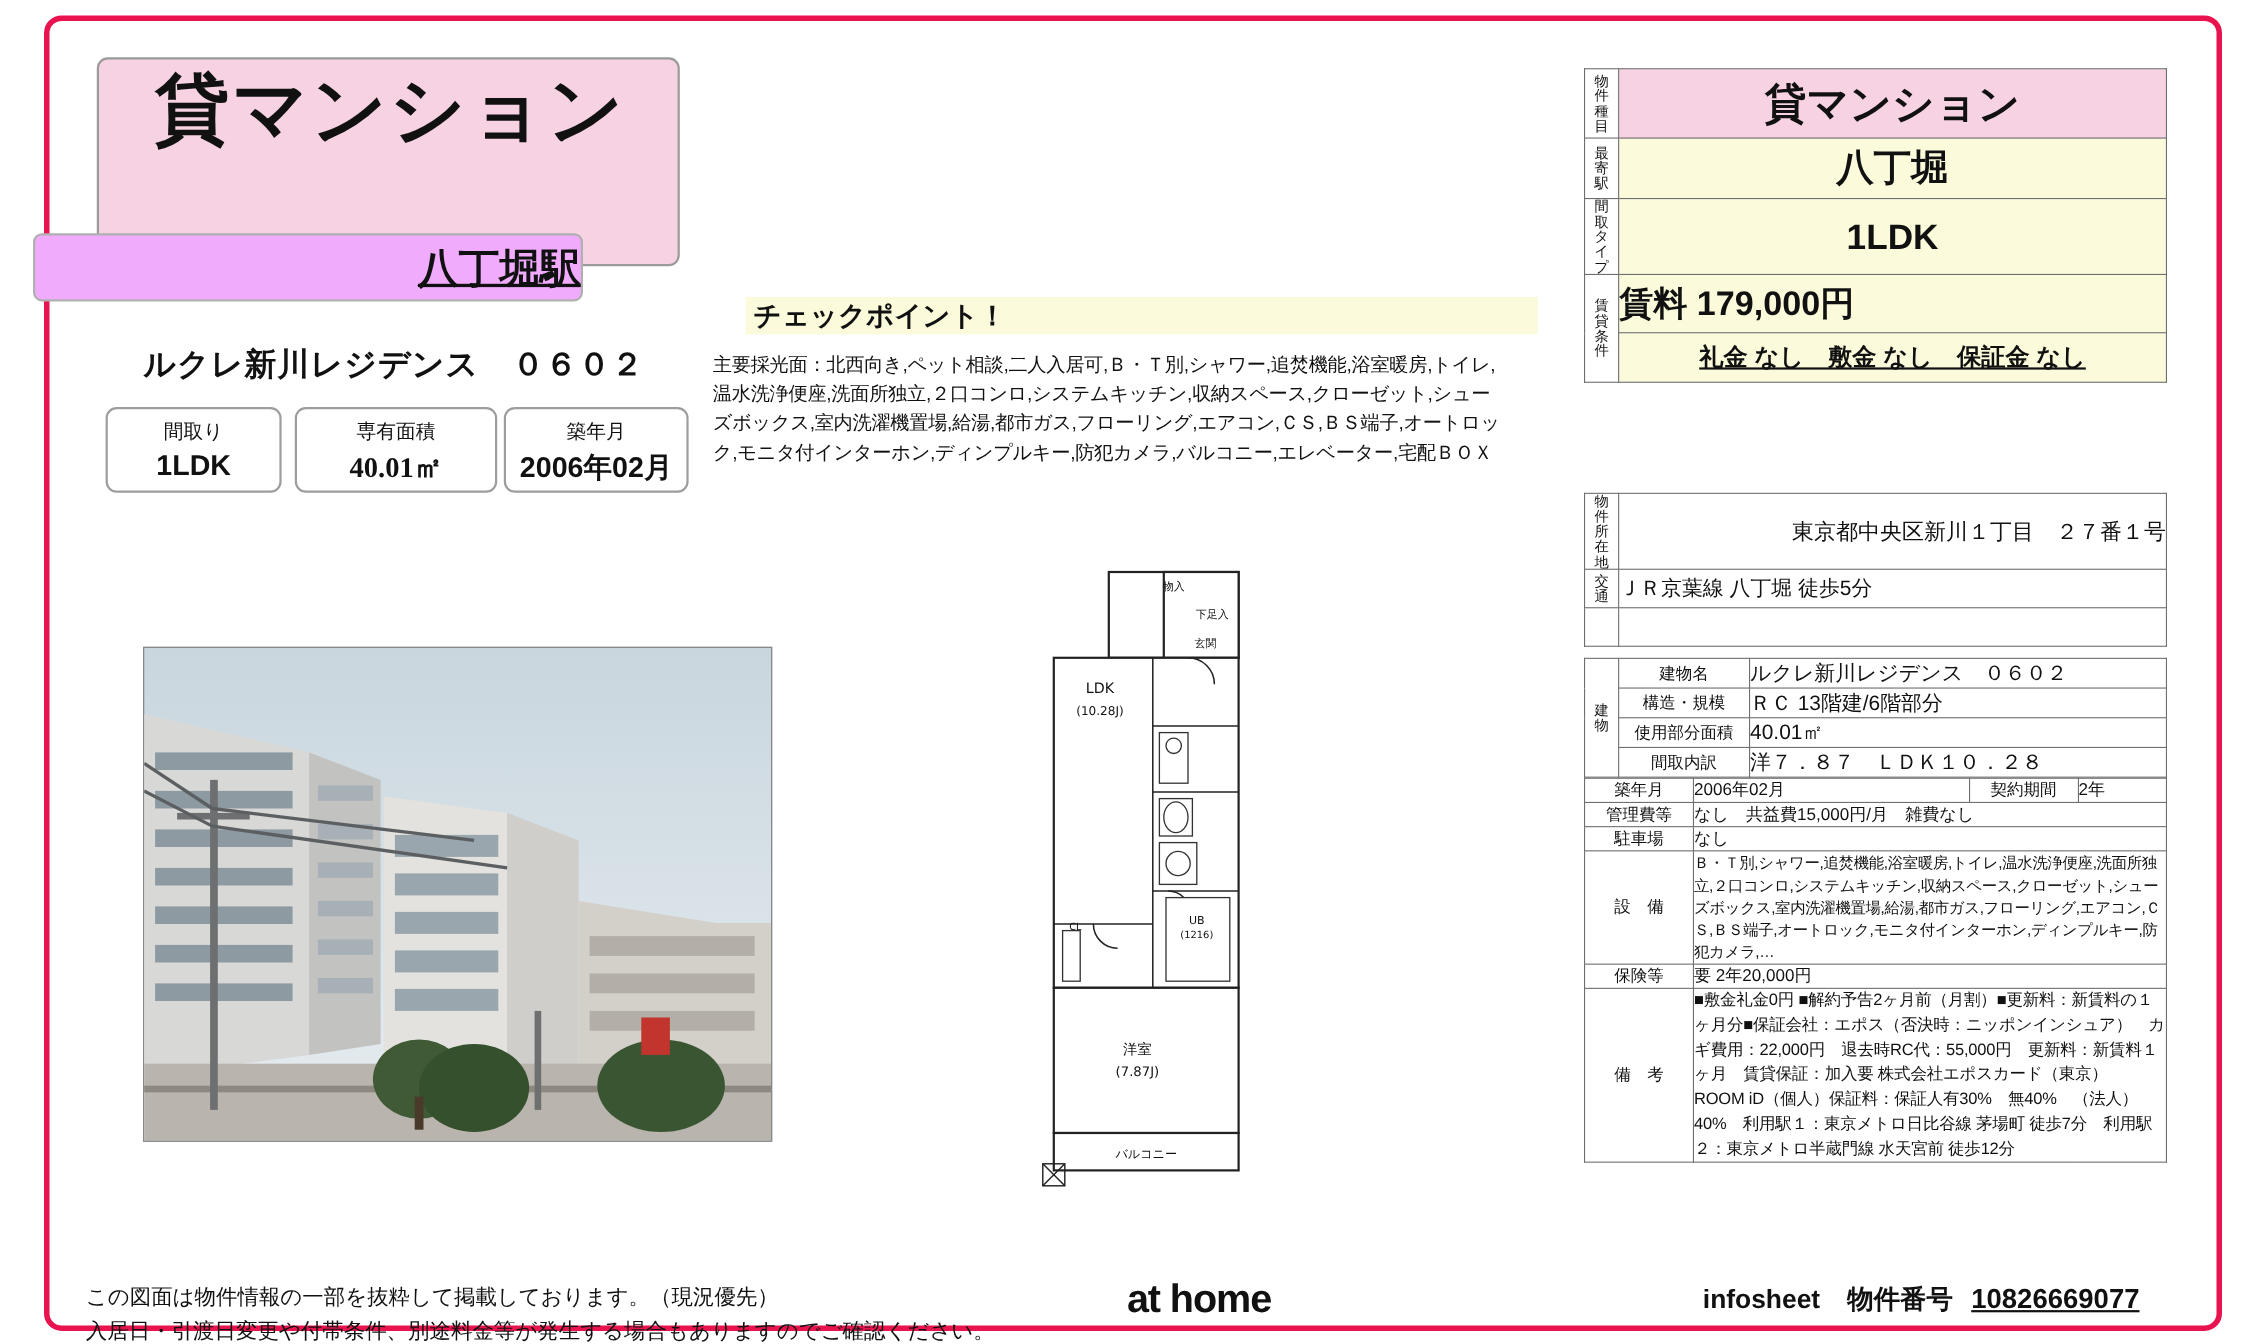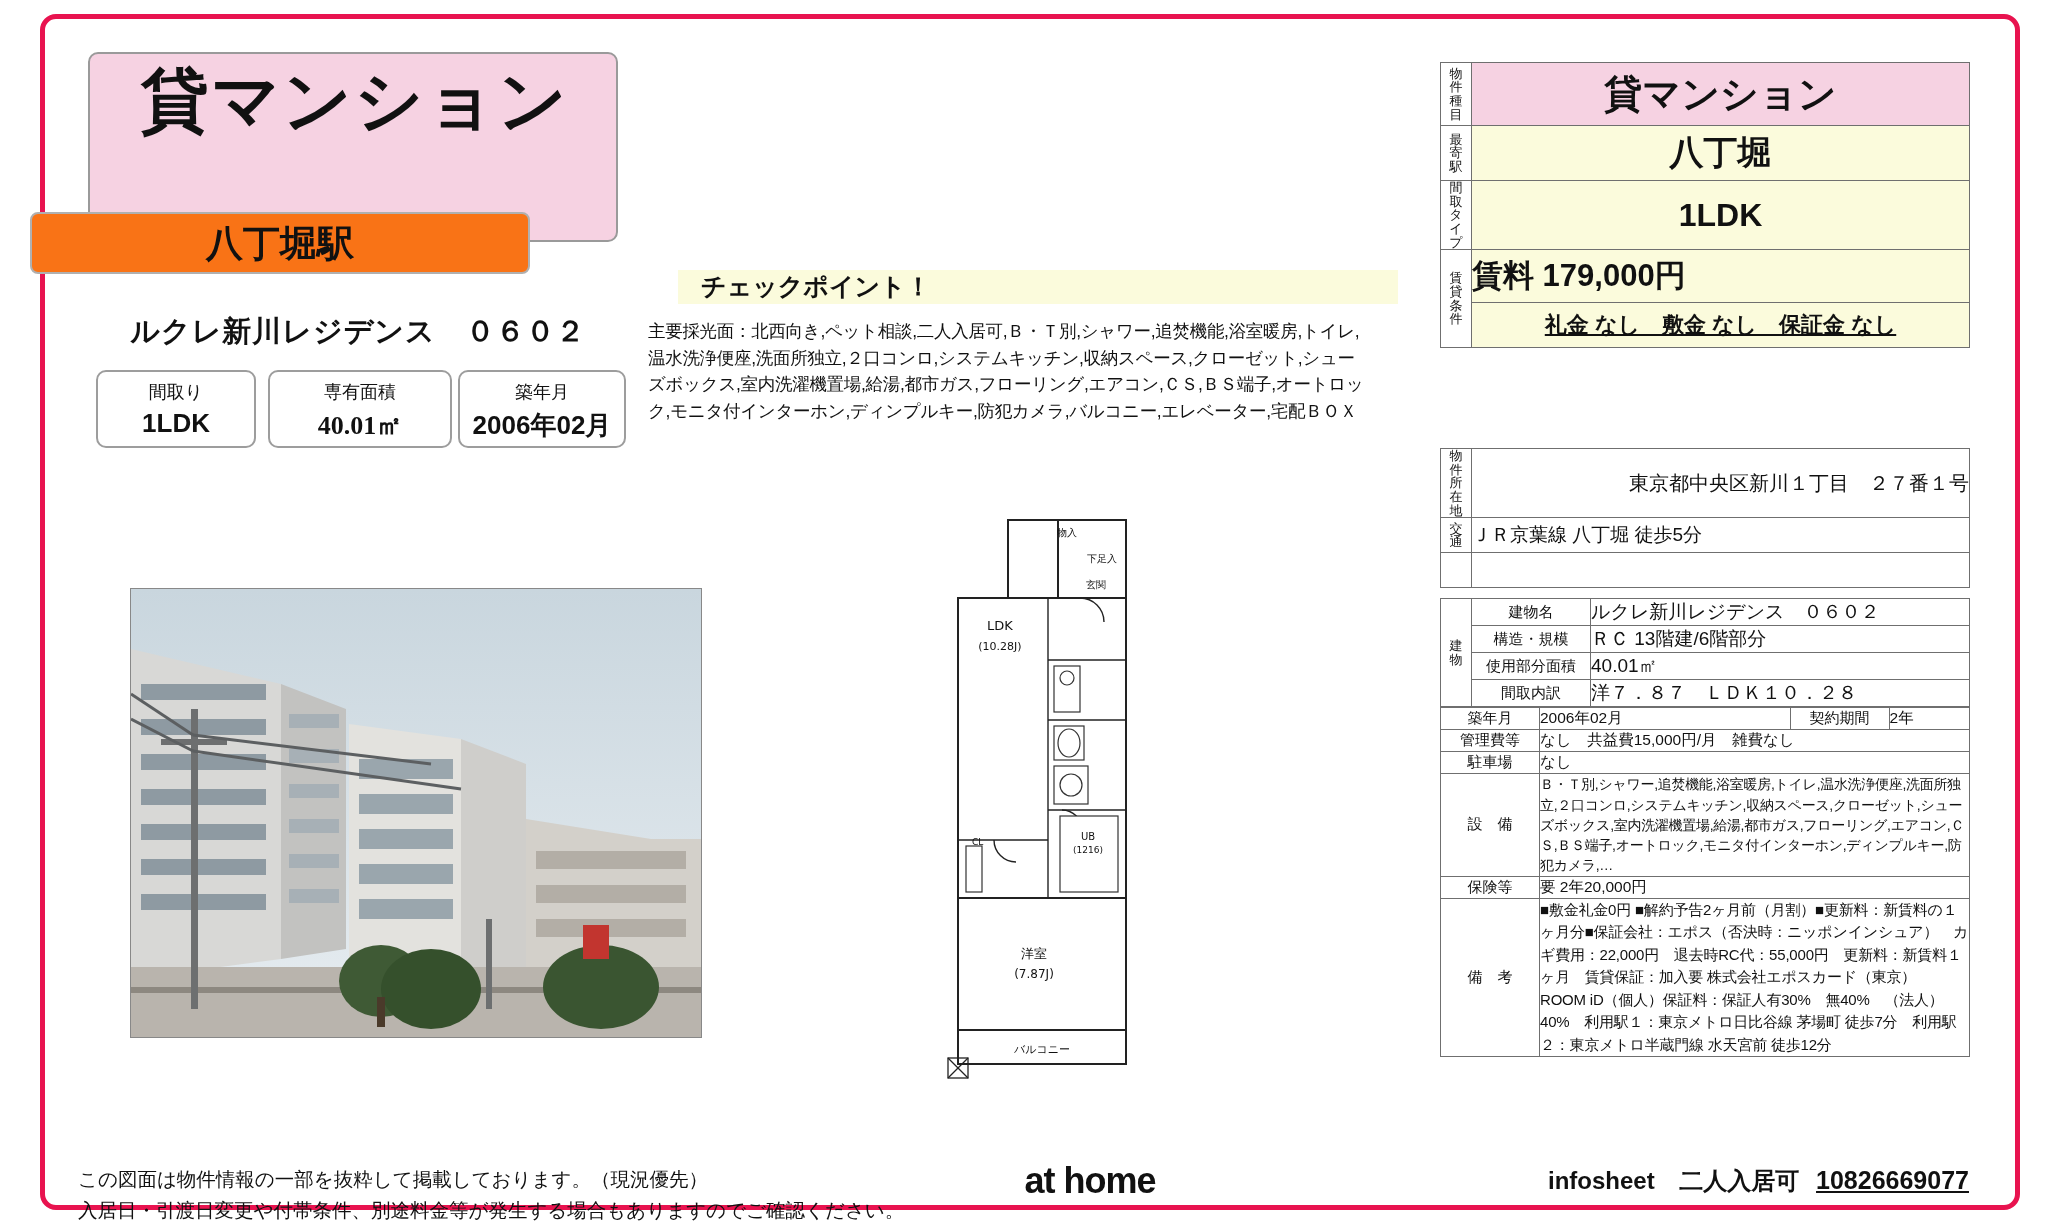--- a/index.html
+++ b/index.html
@@ -26,23 +26,23 @@
     background:#f6d2e2;border:2px solid #9a9a9a;border-radius:10px;
     box-sizing:border-box;
   }
   .title-main{
     position:absolute;left:0;top:4px;width:530px;text-align:center;
     font-size:68px;font-weight:bold;letter-spacing:2px;line-height:1.25;
     font-family:"DejaVu Sans",sans-serif;
   }
   .title-sub{
     position:absolute;left:30px;top:212px;width:500px;height:62px;
-    background:#f97316;border:2px solid #b0b0b0;border-radius:8px;
+    background:#f0abfc;border:2px solid #b0b0b0;border-radius:8px;
     box-sizing:border-box;
-    text-align:center;font-size:37px;font-weight:bold;line-height:60px;
+    text-align:right;font-size:37px;font-weight:bold;line-height:60px;text-decoration:underline;
   }
   .bldg-name{
     position:absolute;left:88px;top:312px;width:540px;
     font-size:29px;font-weight:bold;letter-spacing:1px;text-align:center;
   }
   .spec-row{
     position:absolute;left:88px;top:370px;width:540px;height:78px;
   }
   .spec-cell{
     position:absolute;top:0;height:78px;
@@ -52,21 +52,21 @@
   .spec-cell .lab{font-size:18px;margin-top:8px;}
   .spec-cell .val{font-size:26px;font-weight:bold;margin-top:4px;}
   .sc1{left:8px;width:160px;}
   .sc2{left:180px;width:184px;font-family:Liberation Serif, serif;}
   .sc3{left:370px;width:168px;}
 
   
   .cp-title{
     position:absolute;left:678px;top:270px;width:720px;height:34px;
     background:#fbfbdc;
-    font-size:25px;font-weight:bold;padding-left:23px;box-sizing:border-box;
+    font-size:25px;font-weight:bold;padding-left:7px;box-sizing:border-box;
   }
   .cp-body{
     position:absolute;left:648px;top:318px;width:722px;
     font-size:17.5px;line-height:1.52;letter-spacing:-0.3px;
   }
 
   
   .photo{
     position:absolute;left:130px;top:588px;width:570px;height:448px;
     overflow:hidden;border:1px solid #888;
@@ -408,16 +408,16 @@
       </table>
   </div>
 
   <div class="foot-left">
     <div>この図面は物件情報の一部を抜粋して掲載しております。（現況優先）</div>
     <div>入居日・引渡日変更や付帯条件、別途料金等が発生する場合もありますのでご確認ください。</div>
   </div>
   <div class="athome">at home</div>
   <div class="foot-right">
     <span>infosheet</span>
-    <span style="margin-left:18px;">二人入居可</span>
+    <span style="margin-left:18px;">物件番号</span>
     <span class="num" style="margin-left:10px;">10826669077</span>
   </div>
 </div>
 
 </body></html>

